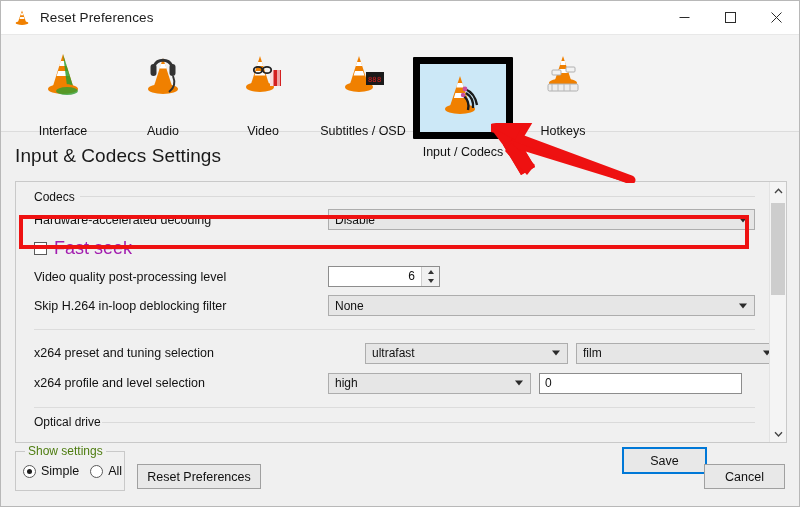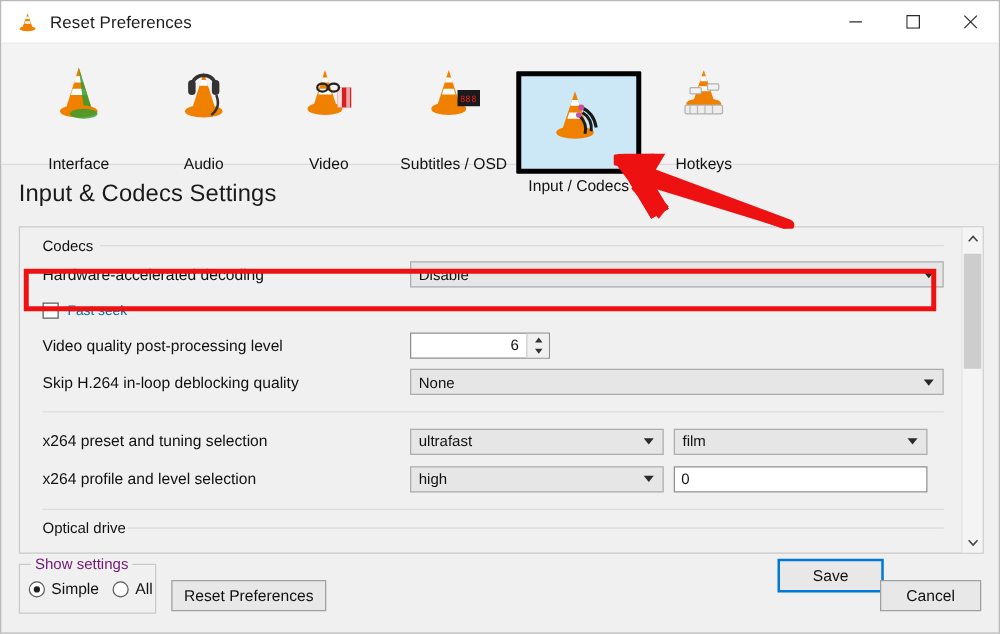--- a/index.html
+++ b/index.html
@@ -87,21 +87,21 @@
     justify-content: flex-start;
     padding-top: 7px;
     box-sizing: border-box;
     border: 1px solid transparent;
     border-radius: 1px;
     cursor: default;
     gap: 20px;
   }
   .tab.selected {
     background: #cce8f7;
-    border: 4px solid #000000;
+    border: 7px solid #000000;
     margin-top: 15px;
   }
   .tab-icon {
     width: 52px;
     height: 50px;
     position: relative;
   }
   .tab-label {
     margin-top: 4px;
     font-size: 12.5px;
@@ -257,21 +257,21 @@
 
   
   .checkrow { padding-left: 18px; display: flex; align-items: center; }
   .checkbox {
     width: 13px; height: 13px;
     border: 1px solid #5a5a5a;
     background: #fff;
     box-sizing: border-box;
     margin-right: 7px;
   }
-  .checkrow .label { font-size: 11px; color: #0369a1; width: auto; }
+  .checkrow .label { font-size: 18px; color: #a21caf; width: auto; }
 
   .divider {
     height: 1px;
     background: #dcdcdc;
     margin: 0 14px 0 18px;
   }
 
   
   .scrollbar {
     width: 17px;
@@ -338,21 +338,21 @@
     border: 1px solid #c9c9c9;
     box-sizing: border-box;
   }
   .showsettings .legend {
     position: absolute;
     top: -8px;
     left: 9px;
     background: #f0f0f0;
     padding: 0 3px;
     font-size: 12px;
-    color: #701a75;
+    color: #4d7c0f;
   }
   .radios {
     display: flex;
     align-items: center;
     height: 100%;
     padding-left: 7px;
     gap: 11px;
   }
   .radio { display: flex; align-items: center; gap: 5px; }
   .radio .dot {
@@ -582,32 +582,32 @@
                 </div>
               <div class="down">
                   <i></i>
                 </div>
             </div>
           </div>
         </div>
       </div>
 
       <div class="row" style="height:29px;">
-        <div class="label">Skip H.264 in-loop deblocking quality</div>
+        <div class="label">Skip H.264 in-loop deblocking filter</div>
         <div class="ctrl-area">
           <div class="combo full">
             <span>None</span>
             <span class="arrow"></span>
           </div>
         </div>
       </div>
 
       <div class="divider" style="margin-top:9px;margin-bottom:8px;"></div>
 
-      <div class="row" style="height:30px;">
+      <div class="row" style="height:30px;gap:37px;">
         <div class="label">x264 preset and tuning selection</div>
         <div class="ctrl-area">
           <div class="combo half">
             <span>ultrafast</span>
             <span class="arrow"></span>
           </div>
           <div class="combo half">
             <span>film</span>
             <span class="arrow"></span>
           </div>

